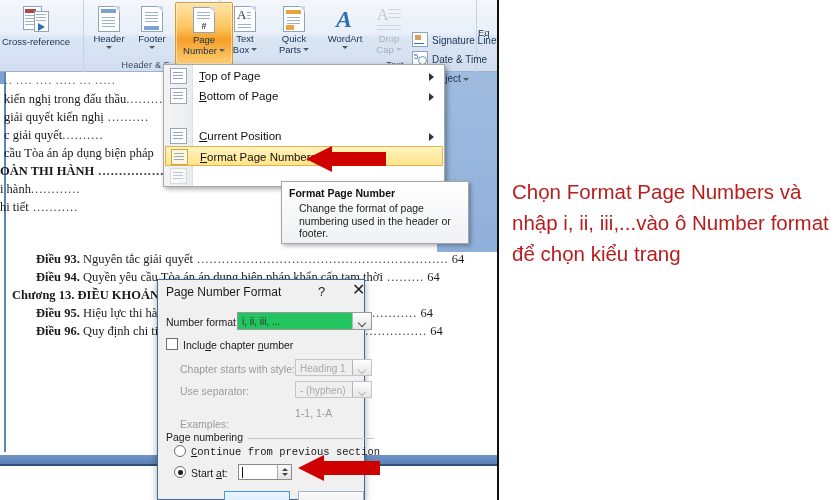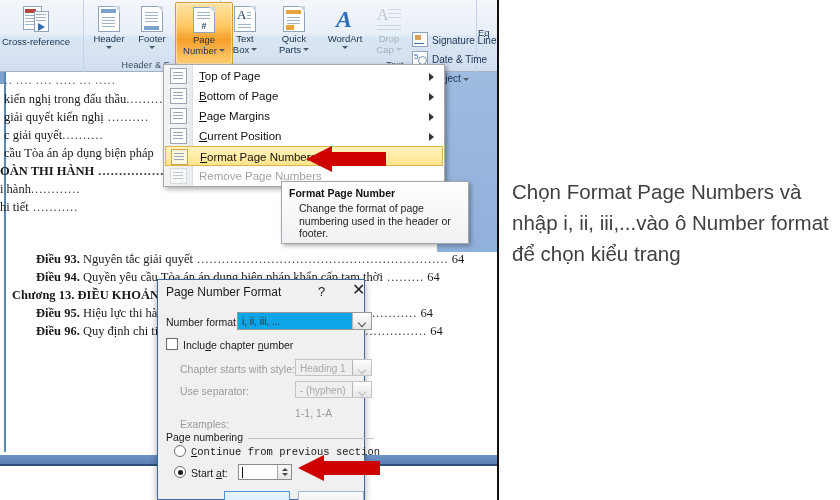--- a/index.html
+++ b/index.html
@@ -135,21 +135,21 @@
     box-shadow:0 2px 7px rgba(0,0,0,.35);
   }
   .dlg-title{position:absolute;left:8px;top:5px;font-size:12px;color:#1b1b1b;}
   .dlg-help{position:absolute;left:160px;top:4px;font-size:13px;color:#222;cursor:default;}
   .dlg-close{position:absolute;left:194px;top:2px;font-size:16px;color:#222;
     line-height:16px;cursor:default;}
 
   .dlbl{position:absolute;font-size:10.5px;color:#1a1a1a;white-space:nowrap;}
   .dlbl.dim{color:#9a9a9a;}
   .dfield{
-    position:absolute;background:#0ea5e9;border:1px solid #999;box-sizing:border-box;
+    position:absolute;background:#22c55e;border:1px solid #999;box-sizing:border-box;
     font-size:10px;color:#333;padding:2px 4px;line-height:13px;
   }
   .dfield.dim{background:#efefef;border-color:#c4c4c4;color:#a8a8a8;}
   .dcaret{
     position:absolute;top:0;right:0;width:19px;height:100%;
     background:linear-gradient(to bottom,#fdfdfd,#e6e6e6);border-left:1px solid #b5b5b5;
     box-sizing:border-box;
   }
   .dcaret:after{content:"";position:absolute;left:6px;top:7px;width:5px;height:5px;
     border-right:1.6px solid #4a4a4a;border-bottom:1.6px solid #4a4a4a;
@@ -183,21 +183,21 @@
     border:1px solid #4b96d8;box-sizing:border-box;}
 
   
   .arrow{position:absolute;}
   .arrow .shaft{position:absolute;right:0;background:#CE0000;}
   .arrow .head{position:absolute;left:0;width:0;height:0;}
 
   
   .caption{
     position:absolute;left:512px;top:176px;width:322px;
-    font-size:20.5px;line-height:31px;color:#404040;
+    font-size:20.5px;line-height:31px;color:#b91c1c;
     font-family:"Liberation Sans", sans-serif;
   }
 </style>
 </head>
 <body>
 
 <div id="root">
 
   <div class="shot">
 
@@ -370,37 +370,31 @@
       <div class="mitem" style="top:1px;">
         <span class="mico"></span>
         <span class="mlbl"><span class="u">T</span>op of Page</span>
         <span class="arw"></span>
       </div>
       <div class="mitem" style="top:21px;">
         <span class="mico"></span>
         <span class="mlbl"><span class="u">B</span>ottom of Page</span>
         <span class="arw"></span>
       </div>
-      <div class="mitem" style="top:41px;">
-        <span class="mico"></span>
-        <span class="mlbl"><span class="u">P</span>age Margins</span>
-        <span class="arw"></span>
-      </div>
       <div class="mitem" style="top:61px;">
         <span class="mico"></span>
         <span class="mlbl"><span class="u">C</span>urrent Position</span>
         <span class="arw"></span>
       </div>
       <div class="mitem hl" style="top:81px;">
         <span class="mico" style="background:#fdf6e0;border-color:#c9a54c;"></span>
         <span class="mlbl"><span class="u">F</span>ormat Page Numbers...</span>
       </div>
       <div class="mitem dis" style="top:101px;">
         <span class="mico"></span>
-        <span class="mlbl">Remove Page Numbers</span>
       </div>
     </div>
 
     <div class="tooltip">
       <div class="tt-title">Format Page Number</div>
       <div class="tt-body">Change the format of page numbering used in the header or footer.</div>
     </div>
 
     <div class="dialog">
       <div class="dlg-title">Page Number Format</div>

